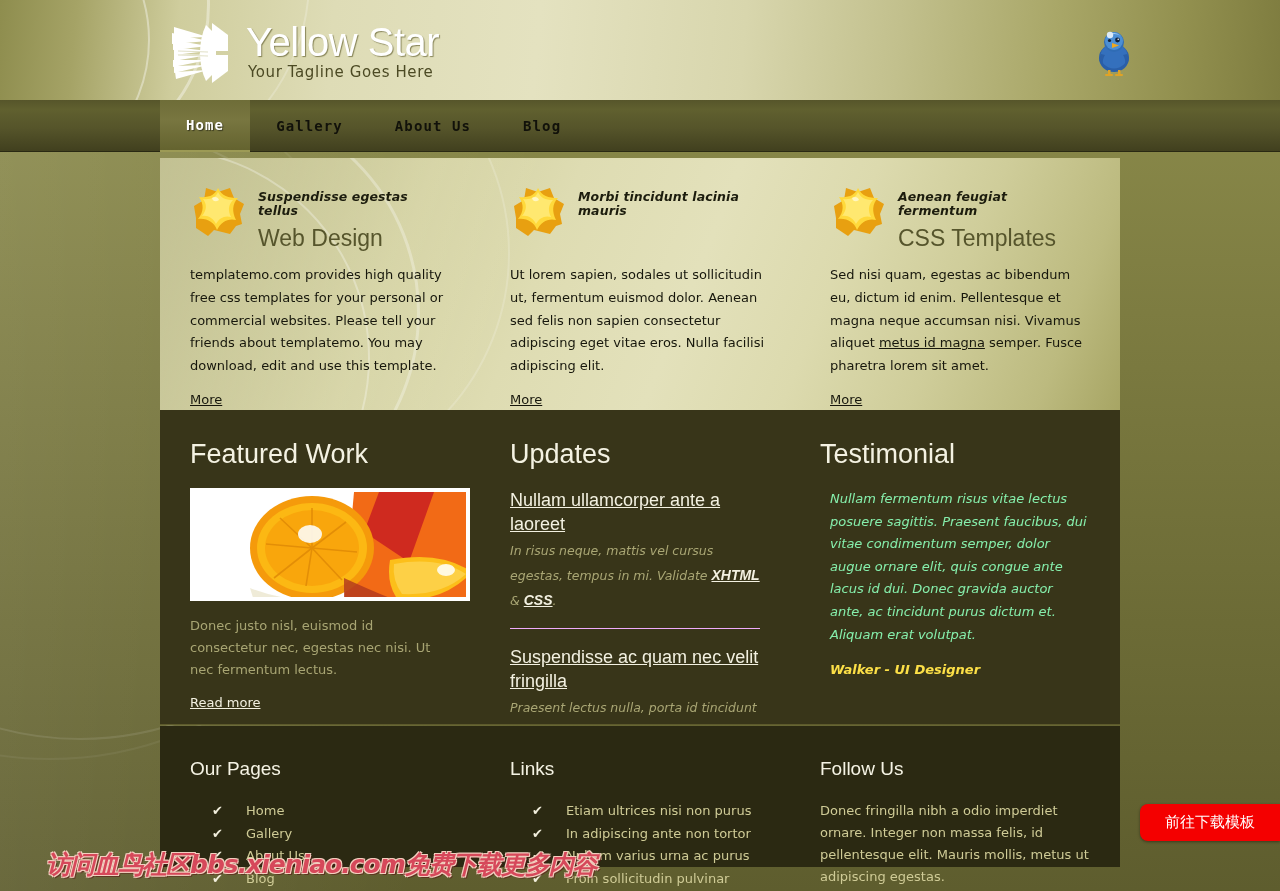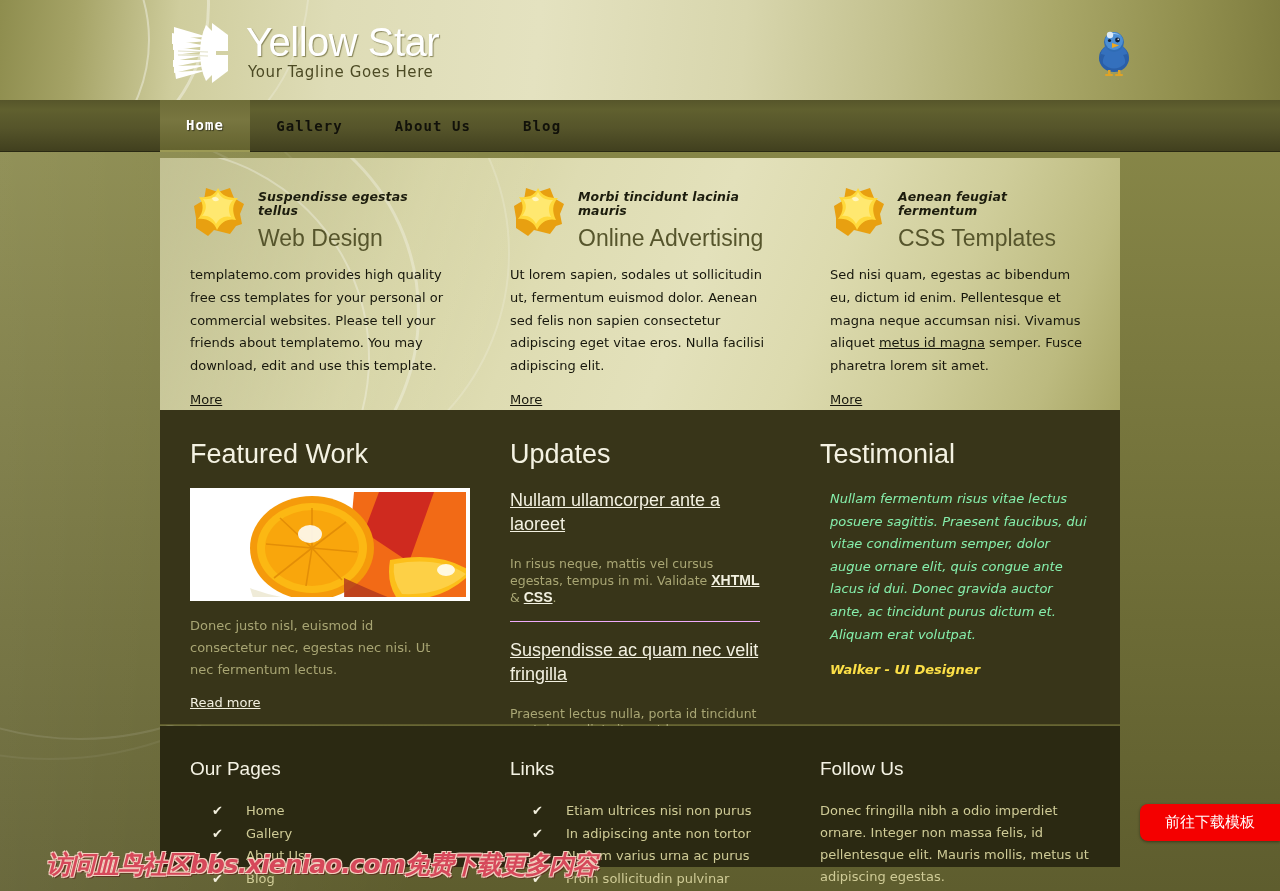--- a/index.html
+++ b/index.html
@@ -165,21 +165,21 @@
   }
   .upd-item{ padding-bottom:15px; border-bottom:1px solid #f0abfc; margin-bottom:16px; }
   .upd-item:last-of-type{ }
   .upd-title{
     display:block; font-family:"Liberation Sans", sans-serif;
     font-size:18px; color:#f3f1e1; text-decoration:underline;
     line-height:24px; cursor:pointer; font-weight:400;
   }
   .upd-p{
     font-family:"DejaVu Sans", sans-serif; font-size:12.5px;
-    color:#a9a674; line-height:16px; margin-top:20px;
+    color:#a9a674; line-height:24px; margin-top:3px;font-style:italic;
   }
   .upd-p b{
     color:#f3f1e1; font-weight:bold; font-size:14px; text-decoration:underline;
     font-family:"Liberation Sans", sans-serif; cursor:pointer;
   }
   .testi-p{
     font-family:"DejaVu Sans", sans-serif; font-style:italic;
     font-size:13px; color:#86efac; line-height:22.6px; padding-left:10px;
   }
   .testi-author{
@@ -340,21 +340,20 @@
           <div class="tp-star">
             <svg width="58" height="56" viewBox="0 0 58 56">
               <path d="M6 32 L6 42 L18 50 L24 44 L40 48 L46 40 L52 38 L50 28 L54 18 L44 12 L40 2 L28 6 L16 2 L14 14 L4 20 Z" fill="#e8a011"></path>
               <path d="M28 2 C32 10 38 12 48 12 C42 18 42 26 46 34 C38 32 31 36 27 44 C24 36 17 32 8 33 C14 26 14 18 9 11 C19 12 25 9 28 2 Z" fill="#ffd93b"></path>
               <path d="M28 6 C31 12 35 14 43 14 C38 19 38 25 41 31 C35 29 29 32 26 38 C23 32 18 29 12 30 C17 24 17 18 13 13 C21 14 26 11 28 6 Z" fill="#ffe870"></path>
               <path d="M22 12 C25 10 28 11 29 14 C26 16 23 16 22 12 Z" fill="#fff6c2"></path>
             </svg>
           </div>
           <div class="tp-titles">
             <div class="tp-sub">Morbi tincidunt lacinia mauris</div>
-            <div class="tp-title">Online Advertising</div>
           </div>
         </div>
         <p class="tp-body"><span>Ut lorem sapien, sodales ut sollicitudin ut, fermentum euismod dolor. Aenean sed felis non sapien consectetur adipiscing eget vitae eros. Nulla facilisi adipiscing elit.</span></p>
         <a class="tp-more">More</a>
       </div>
 
       <div class="tp-col">
         <div class="tp-head">
           <div class="tp-star">
             <svg width="58" height="56" viewBox="0 0 58 56">

